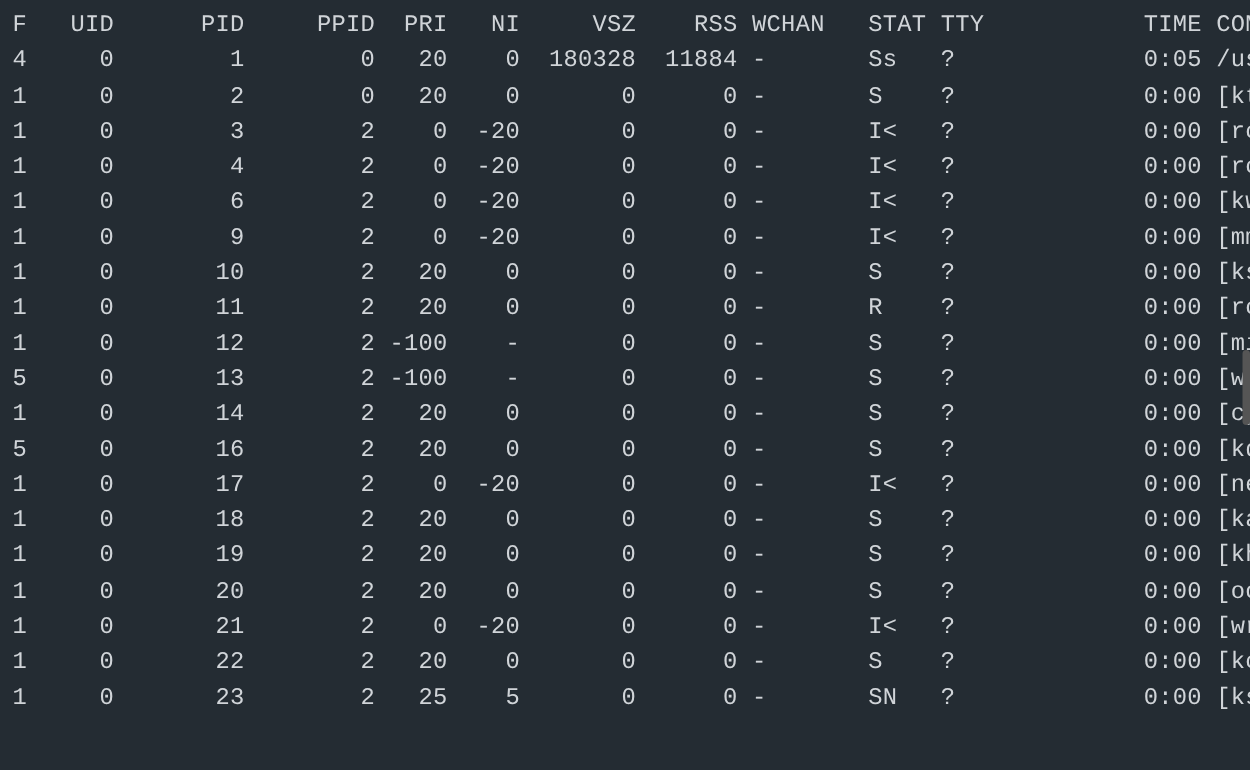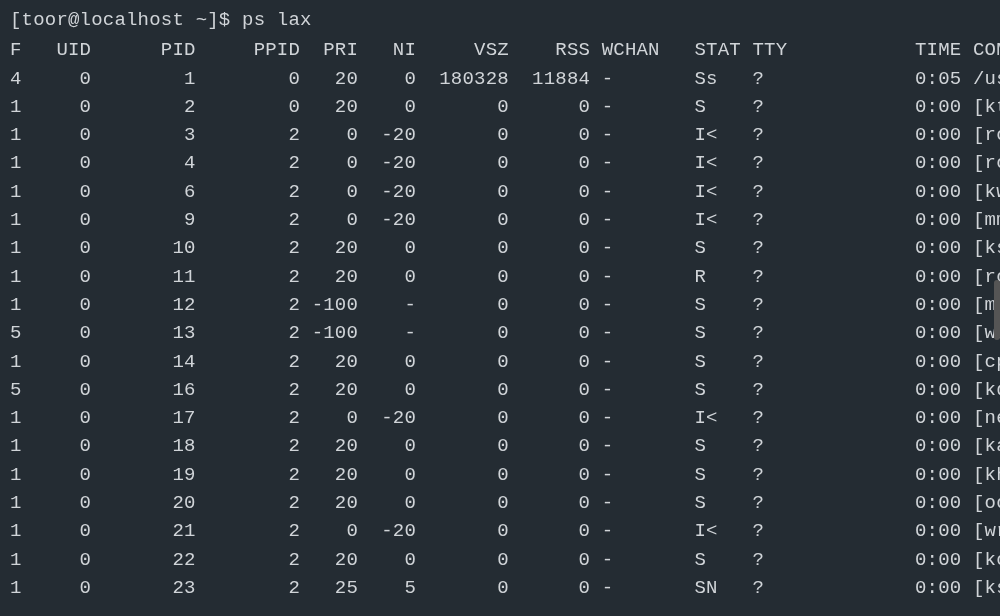--- a/index.html
+++ b/index.html
@@ -44,21 +44,20 @@
       width: 6px;
       height: 60px;
       background: #555;
       border-radius: 3px;
     }
   </style>
 </head>
 <body>
 
 <div class="terminal">
-  <div class="prompt-line"><span class="prompt">[toor@localhost ~]$ </span><span>ps lax</span></div>
   <div class="header-row" id="header-row">F   UID      PID     PPID  PRI   NI     VSZ    RSS WCHAN   STAT TTY           TIME COMMAND </div>
   <div id="rows-container">
       <div class="data-row">4     0        1        0   20    0  180328  11884 -       Ss   ?             0:05 /usr/li </div>
       <div class="data-row">1     0        2        0   20    0       0      0 -       S    ?             0:00 [kthrea </div>
       <div class="data-row">1     0        3        2    0  -20       0      0 -       I&lt;   ?             0:00 [rcu_gp </div>
       <div class="data-row">1     0        4        2    0  -20       0      0 -       I&lt;   ?             0:00 [rcu_pa </div>
       <div class="data-row">1     0        6        2    0  -20       0      0 -       I&lt;   ?             0:00 [kworke </div>
       <div class="data-row">1     0        9        2    0  -20       0      0 -       I&lt;   ?             0:00 [mm_per </div>
       <div class="data-row">1     0       10        2   20    0       0      0 -       S    ?             0:00 [ksofti </div>
       <div class="data-row">1     0       11        2   20    0       0      0 -       R    ?             0:00 [rcu_sc </div>

